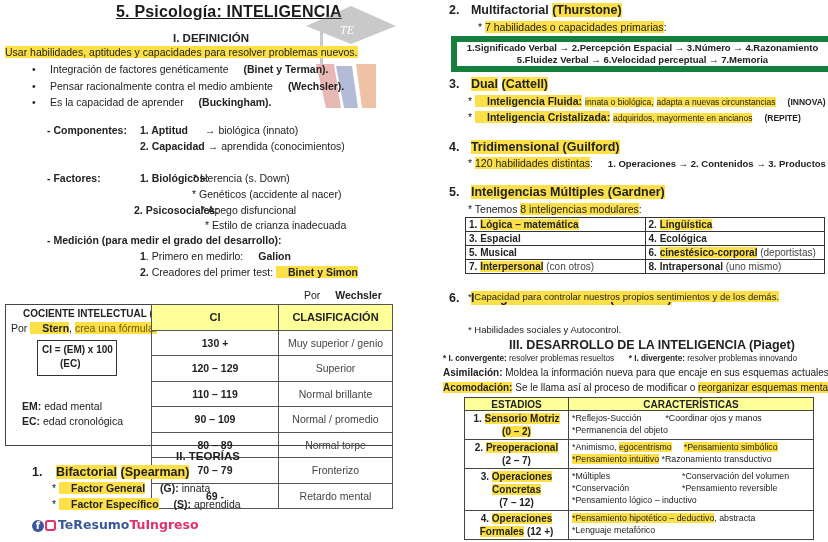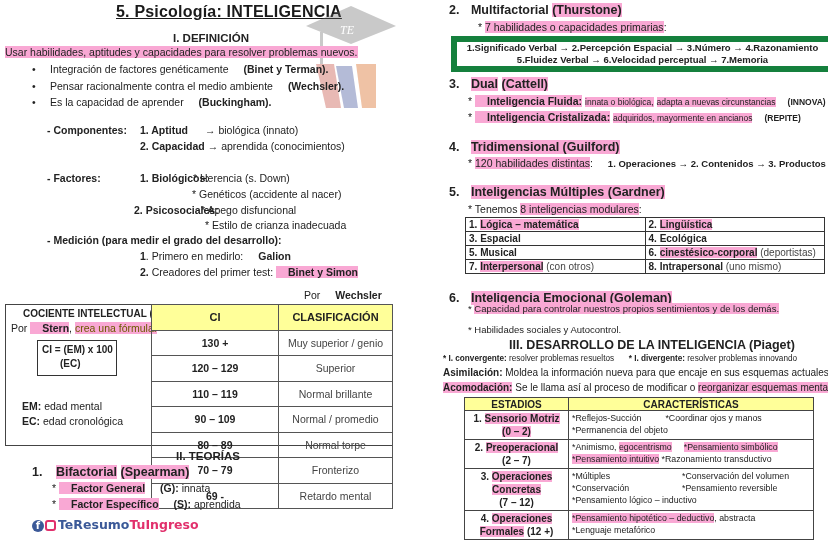--- a/index.html
+++ b/index.html
@@ -1,20 +1,20 @@
 <!DOCTYPE html>
 <html><head>
 <meta charset="utf-8">
 <style>
   html, body { margin:0; padding:0; background:#ffffff; }
   body { width:828px; height:542px; position:relative; overflow:hidden;
          font-family:"Liberation Sans", "DejaVu Sans", sans-serif; color:#222; font-size:10.5px; }
   .abs { position:absolute; white-space:nowrap; }
   .b { font-weight:bold;padding-left:12px; }
-  .hl { background:#f9a8d4;text-align:right; }
+  .hl { background:#fde047;text-align:right; }
   .small { font-size:8.5px; }
   .gray { color:#444; }
   .title { font-size:16px; font-weight:bold; text-decoration:underline; color:#1a1a1a; letter-spacing:0.2px; }
   .h2 { font-size:11.5px; font-weight:bold; color:#222; }
   .h3 { font-size:12.5px; font-weight:bold; color:#222; }
   .bullet::before { content:"\2022"; position:absolute; left:-18px; }
   table { border-collapse:collapse; }
   
   .ci-wrap { position:absolute; left:5px; top:304px; width:386px; height:140px; border:1px solid #444; }
   .ci-left { position:absolute; left:0; top:0; width:145px; height:140px; }
@@ -228,21 +228,21 @@
     <td><b>7. </b><b class="hl">Interpersonal</b><span class="gray"> (con otros)</span></td>
     <td><b>8. </b><b>Intrapersonal</b><span class="gray"> (uno mismo)</span></td>
   </tr>
 </tbody>
   </table>
 
 <div class="abs h3" style="left:449px;top:291px;">
   <span>6.</span>
   <span style="display:inline-block;width:8px;"></span><span class="hl">Inteligencia Emocional (Goleman)</span>
 </div>
-<div class="abs" style="left:468px;top:303px;font-size:9.5px;">
+<div class="abs" style="left:468px;top:291px;font-size:9.5px;">
   * <span class="hl">Capacidad para controlar nuestros propios sentimientos y de los demás.</span>
 </div>
 <div class="abs" style="left:468px;top:324px;font-size:9.5px;">* Habilidades sociales  y Autocontrol.</div>
 
 <div class="abs h3" style="left:509px;top:338px;">III. DESARROLLO DE LA INTELIGENCIA (Piaget)</div>
 <div class="abs small" style="left:443px;top:354px;font-size:8.2px;">
   <b>* I. convergente:</b><span> resolver problemas resueltos</span>
   <span style="display:inline-block;width:10px;"></span>
   <b>* I. divergente:</b><span> resolver problemas innovando</span>
 </div>

